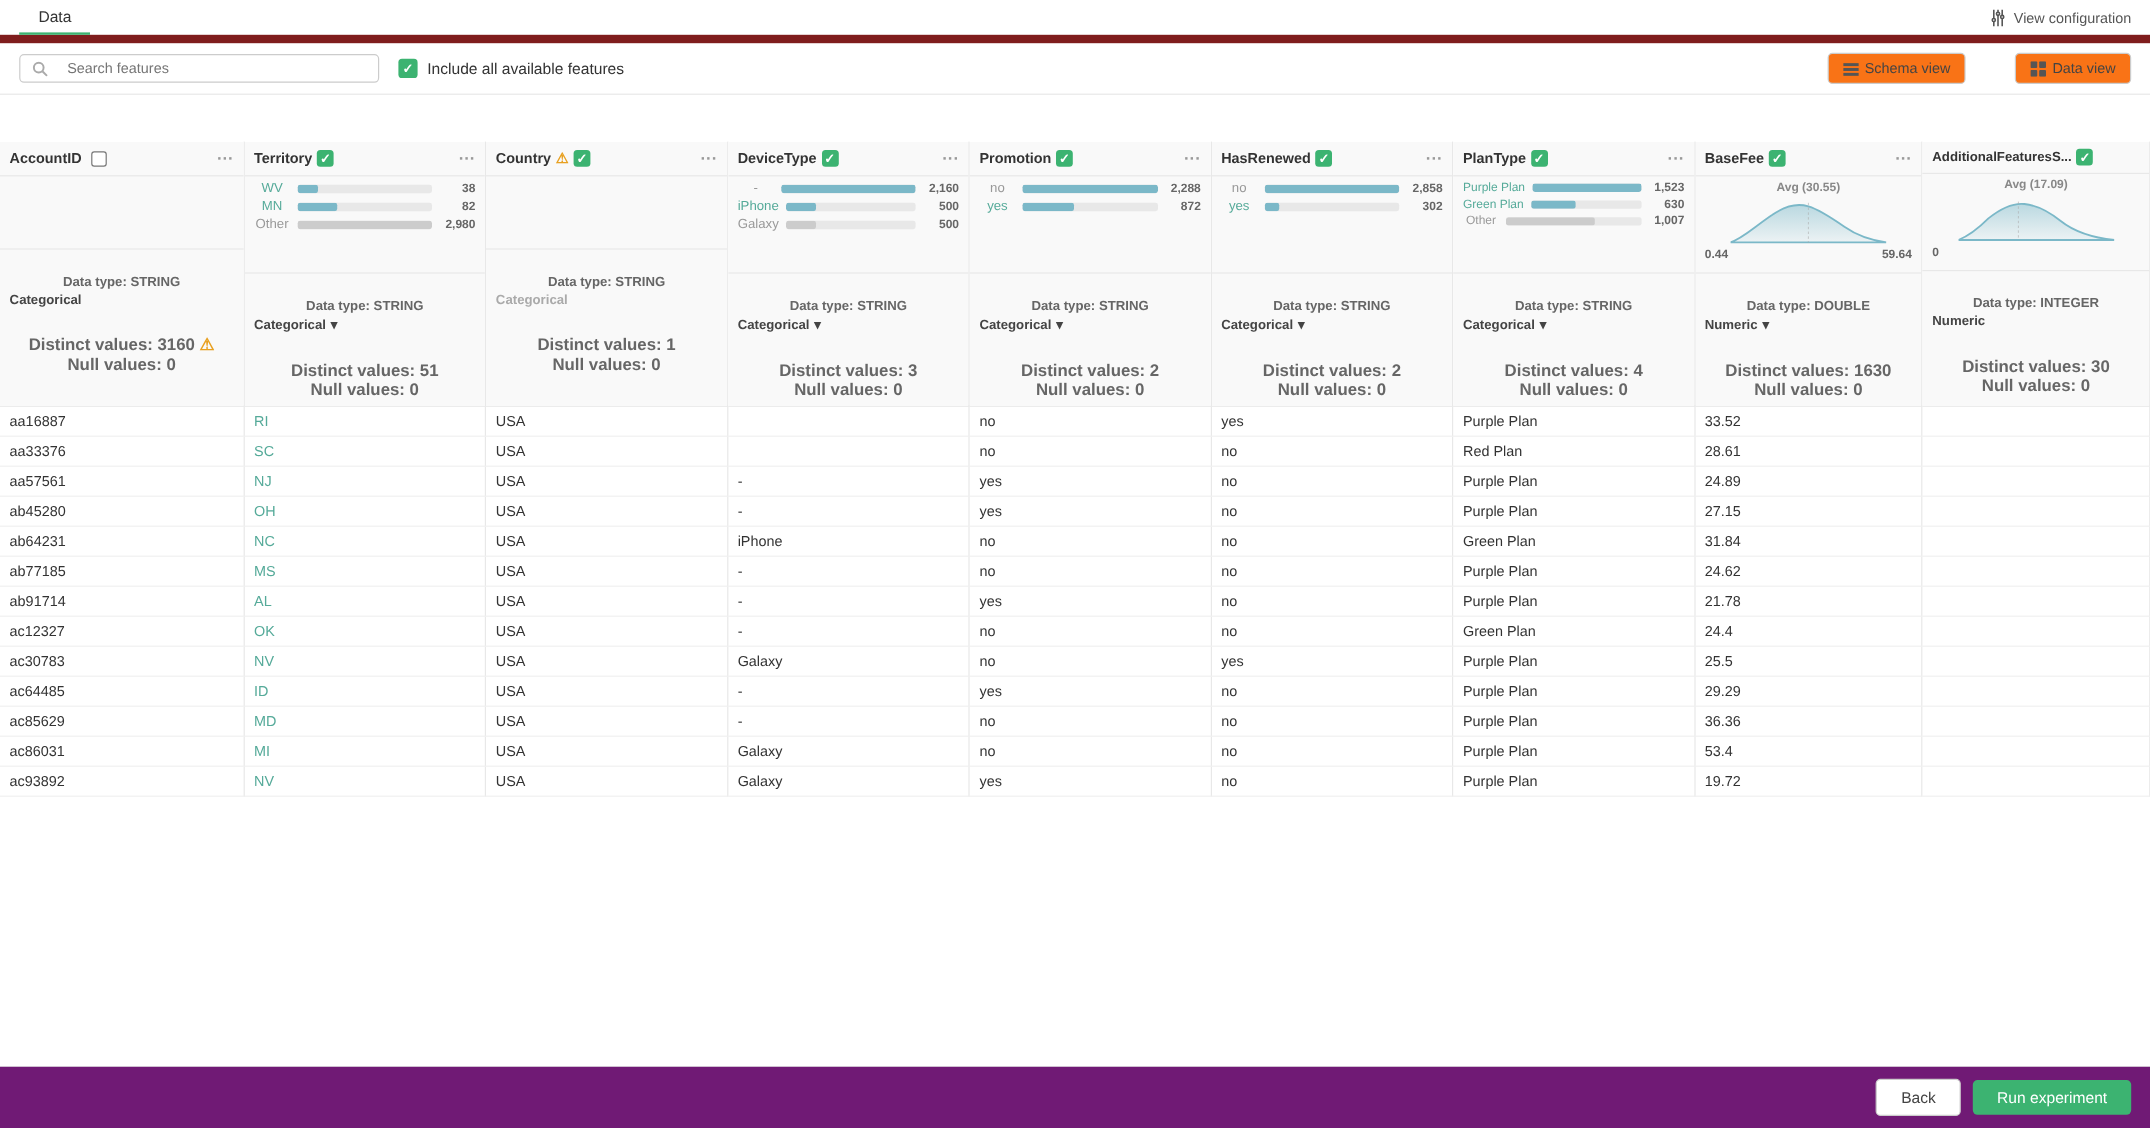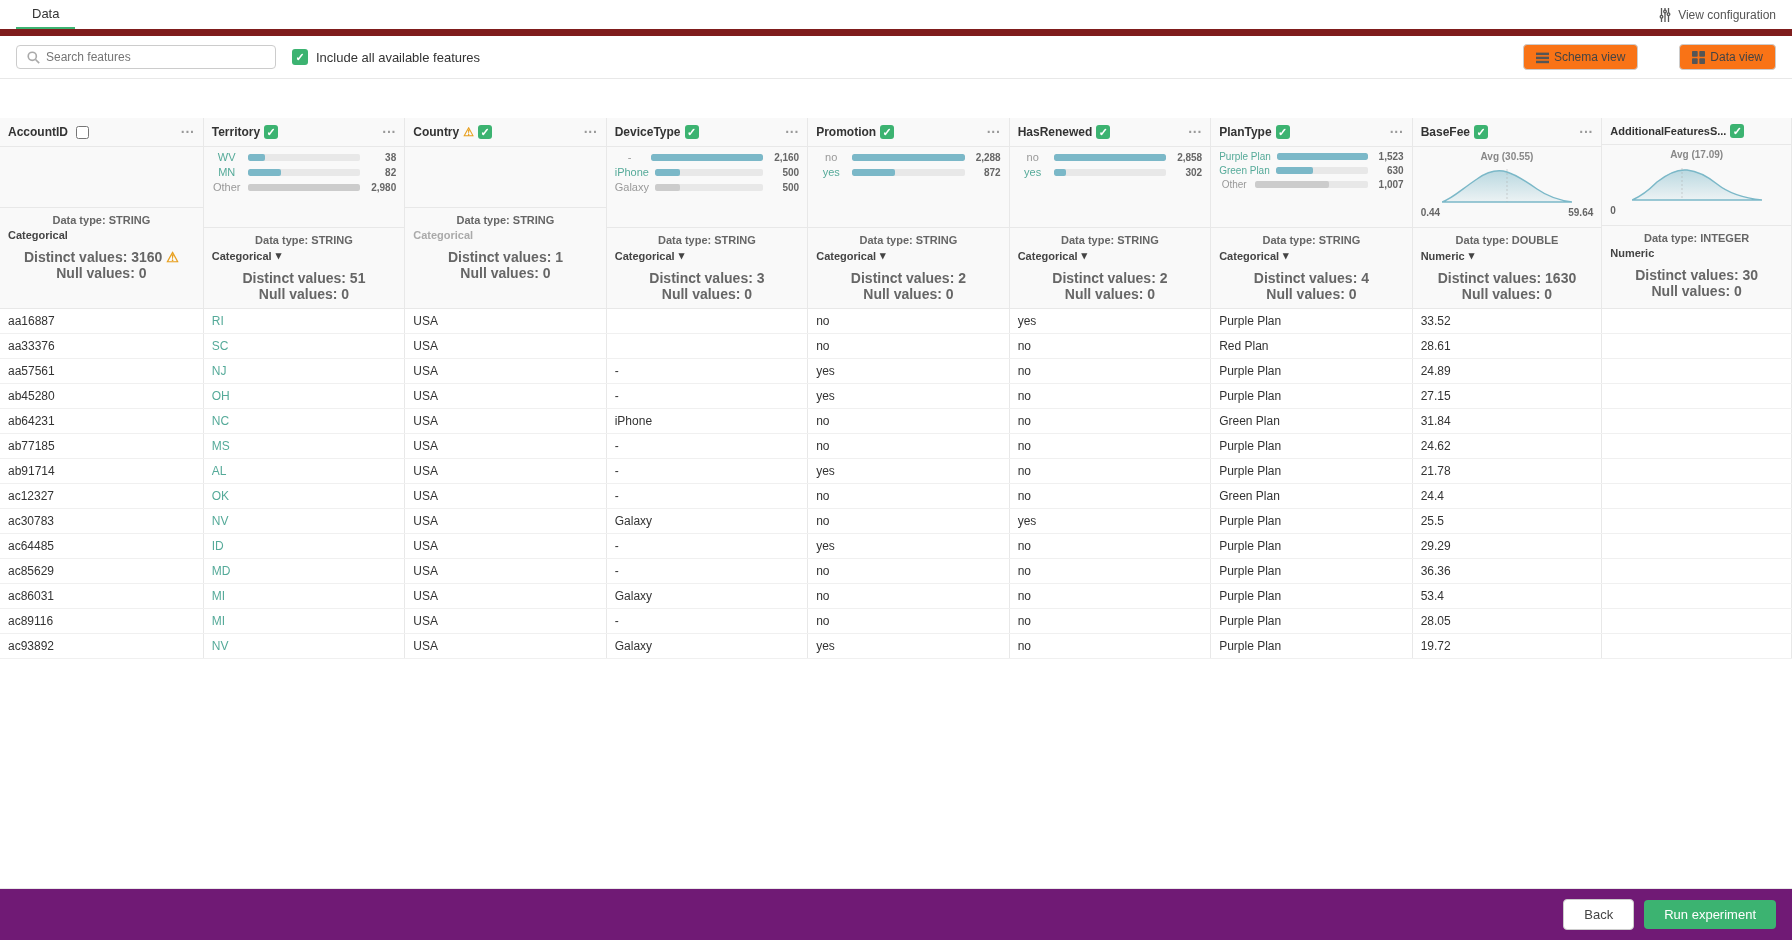--- a/index.html
+++ b/index.html
@@ -7,21 +7,21 @@
 
     
     .top-nav { display: flex; align-items: center; justify-content: space-between; border-bottom: 7px solid #7f1d1d; padding: 0 16px; height: 36px; }
     .top-nav-tabs { display: flex; height: 100%; }
     .top-nav-tab { display: flex; align-items: center; padding: 0 16px; font-size: 13px; font-weight: 500; cursor: pointer; border-bottom: 2px solid transparent; color: #555; }
     .top-nav-tab.active { border-bottom: 2px solid #3cb371; color: #333; }
     .view-config-btn { display: flex; align-items: center; gap: 6px; font-size: 12px; color: #555; cursor: pointer; border: none; background: none; }
 
     
     .toolbar { display: flex; align-items: center; justify-content: space-between; padding: 8px 16px; border-bottom: 1px solid #e8e8e8; }
-    .search-box { display: flex; align-items: center; gap: 6px; border: 1px solid #ccc; border-radius: 4px; padding: 4px 10px; width: 260px; background: #fff; }
+    .search-box { display: flex; align-items: center; gap: 16px; border: 1px solid #ccc; border-radius: 4px; padding: 4px 10px; width: 300px; background: #fff; }
     .search-box input { border: none; outline: none; font-size: 12px; color: #555; width: 200px; }
     .include-features { display: flex; align-items: center; gap: 8px; font-size: 13px; color: #333; }
     .checkbox-green { width: 16px; height: 16px; background: #3cb371; border-radius: 3px; display: flex; align-items: center; justify-content: center; flex-shrink: 0; }
     .checkbox-green::after { content: '✓'; color: white; font-size: 11px; font-weight: bold; }
     .toolbar-right { display: flex; gap: 4px; }
     .view-btn { display: flex; align-items: center; gap: 5px; padding: 5px 12px; border: 1px solid #ccc; border-radius: 4px; cursor: pointer; font-size: 12px; color: #444; background: #f97316; margin-left: 37px; }
 
     
     .table-wrapper { overflow-x: auto; overflow-y: auto; height: calc(940px - 36px - 48px - 56px); }
     table { border-collapse: collapse; width: max-content; min-width: 100%; margin-top: 39px; }
@@ -35,21 +35,21 @@
     .col-summary { padding: 4px 8px 8px; min-height: 80px; }
 
     
     .stat-row { display: flex; align-items: center; gap: 6px; margin-bottom: 3px; font-size: 11px; }
     .stat-label { color: #5a9; font-weight: 500; min-width: 30px; }
     .stat-bar-wrap { flex: 1; height: 7px; background: #e8e8e8; border-radius: 2px; overflow: hidden; }
     .stat-bar { height: 100%; background: #7bb8c8; border-radius: 2px; }
     .stat-val { color: #666; font-size: 10px; min-width: 30px; text-align: right; }
 
     
-    .data-type-section { padding: 6px 8px; border-top: 1px solid #e8e8e8; }
+    .data-type-section { padding: 21px 8px; border-top: 1px solid #e8e8e8; }
     .data-type-label { font-size: 11px; color: #666; margin-bottom: 3px; }
     .data-type-select { display: flex; align-items: center; gap: 4px; font-size: 11px; color: #444; cursor: pointer; }
     .distinct-null { padding: 2px 8px 6px; font-size: 14px; color: #666; }
     .distinct-null .warn { color: #e8a020; }
 
     
     td { border-right: 1px solid #e8e8e8; border-bottom: 1px solid #f0f0f0; padding: 5px 8px; font-size: 12px; color: #333; vertical-align: middle; white-space: nowrap; }
 
     
     .bottom-bar { display: flex; align-items: center; justify-content: flex-end; gap: 10px; padding: 10px 16px; border-top: 1px solid #e8e8e8; position: fixed; bottom: 0; left: 0; right: 0; background: #701a75; }
@@ -564,31 +564,20 @@
           <td style="color: rgb(85, 170, 153);">MI</td>
           <td>USA</td>
           <td>Galaxy</td>
           <td>no</td>
           <td>no</td>
           <td>Purple Plan</td>
           <td>53.4</td>
           <td></td>
         </tr>
         <tr>
-          <td>ac89116</td>
-          <td style="color: rgb(85, 170, 153);">MI</td>
-          <td>USA</td>
-          <td>-</td>
-          <td>no</td>
-          <td>no</td>
-          <td>Purple Plan</td>
-          <td>28.05</td>
-          <td></td>
-        </tr>
-        <tr>
           <td>ac93892</td>
           <td style="color: rgb(85, 170, 153);">NV</td>
           <td>USA</td>
           <td>Galaxy</td>
           <td>yes</td>
           <td>no</td>
           <td>Purple Plan</td>
           <td>19.72</td>
           <td></td>
         </tr>

